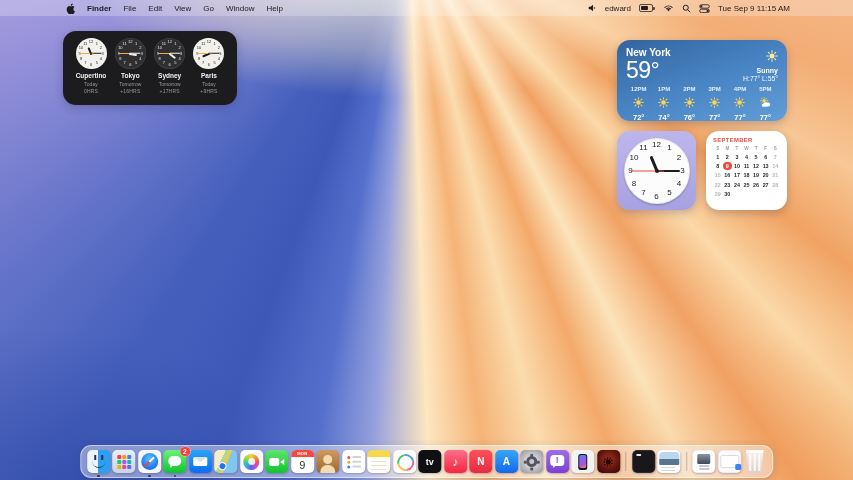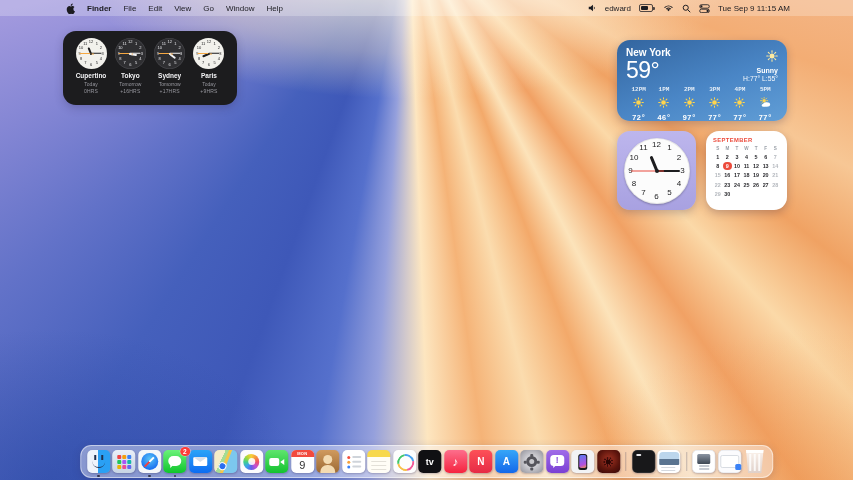--- a/index.html
+++ b/index.html
@@ -43,21 +43,21 @@
   .hand{position:absolute;left:50%;bottom:50%;transform-origin:50% 100%;border-radius:2px;}
   .cap{position:absolute;left:50%;top:50%;transform:translate(-50%,-50%);border-radius:50%;}
   
   .weather{left:617px;top:40px;width:170px;height:81px;background:linear-gradient(160deg,#33659f,#4a86c6 55%,#619ed6);color:#fff;padding:7px 9px 5px;box-sizing:border-box;}
   .w-head{display:flex;justify-content:space-between;}
   .w-city{font-size:10px;font-weight:600;}
   .w-temp{font-size:23px;font-weight:300;line-height:25px;letter-spacing:-.5px;}
   .w-right{display:flex;flex-direction:column;align-items:flex-end;gap:1px;padding-top:1px;}
   .w-cond{font-size:7px;font-weight:600;}
   .w-hl{font-size:6.8px;font-weight:500;opacity:.95;}
-  .w-hourly{display:flex;margin-top:3px;font-family:Liberation Mono, monospace;}
+  .w-hourly{display:flex;margin-top:3px;}
   .w-h{flex:1;display:flex;flex-direction:column;align-items:center;gap:1.5px;}
   .w-ht{font-size:6px;opacity:.85;font-weight:600;}
   .w-hd{font-size:7.5px;font-weight:600;}
   
   .clockw{left:617px;top:131px;width:79px;height:79px;background:linear-gradient(180deg,#bdb6ed,#a8a1e1);display:flex;align-items:center;justify-content:center;}
   .cw-face{width:66px;height:66px;border-radius:50%;background:#fcfcfc;position:relative;box-shadow:inset 0 0 0 1px rgba(0,0,0,.08),0 1px 2px rgba(0,0,0,.25);}
   
   .calw{left:706px;top:131px;width:81px;height:79px;background:#fff;padding:6px 7px;box-sizing:border-box;}
   .cal-month{font-size:5.8px;font-weight:700;color:#ec4b3c;letter-spacing:.4px;}
   .cal-grid{display:grid;grid-template-columns:repeat(7,1fr);margin-top:2px;}
@@ -360,38 +360,38 @@
                 <line x1="17.303300858899107" y1="6.696699141100893" x2="19.42462120245875" y2="4.5753787975412505"></line>
                 <line x1="19.5" y1="12" x2="22.5" y2="12"></line>
                 <line x1="17.303300858899107" y1="17.303300858899107" x2="19.42462120245875" y2="19.42462120245875"></line>
                 <line x1="12.000000000000002" y1="19.5" x2="12.000000000000002" y2="22.5"></line>
                 <line x1="6.696699141100894" y1="17.303300858899107" x2="4.575378797541251" y2="19.424621202458752"></line>
                 <line x1="4.5" y1="12.000000000000002" x2="1.5" y2="12.000000000000002"></line>
                 <line x1="6.6966991411008925" y1="6.696699141100895" x2="4.57537879754125" y2="4.575378797541253"></line>
               </g>
               <circle cx="12" cy="12" r="5" fill="#ffd54d"></circle>
             </svg></div>
-          <div class="w-hd">46°</div>
+          <div class="w-hd">74°</div>
         </div>
         <div class="w-h">
           <div class="w-ht">2PM</div>
           <div class="w-hi"><svg width="11" height="11" viewBox="0 0 24 24">
               <g stroke="#ffd54d" stroke-width="2.2" stroke-linecap="round">
                 <line x1="12" y1="4.5" x2="12" y2="1.5"></line>
                 <line x1="17.303300858899107" y1="6.696699141100893" x2="19.42462120245875" y2="4.5753787975412505"></line>
                 <line x1="19.5" y1="12" x2="22.5" y2="12"></line>
                 <line x1="17.303300858899107" y1="17.303300858899107" x2="19.42462120245875" y2="19.42462120245875"></line>
                 <line x1="12.000000000000002" y1="19.5" x2="12.000000000000002" y2="22.5"></line>
                 <line x1="6.696699141100894" y1="17.303300858899107" x2="4.575378797541251" y2="19.424621202458752"></line>
                 <line x1="4.5" y1="12.000000000000002" x2="1.5" y2="12.000000000000002"></line>
                 <line x1="6.6966991411008925" y1="6.696699141100895" x2="4.57537879754125" y2="4.575378797541253"></line>
               </g>
               <circle cx="12" cy="12" r="5" fill="#ffd54d"></circle>
             </svg></div>
-          <div class="w-hd">97°</div>
+          <div class="w-hd">76°</div>
         </div>
         <div class="w-h">
           <div class="w-ht">3PM</div>
           <div class="w-hi"><svg width="11" height="11" viewBox="0 0 24 24">
               <g stroke="#ffd54d" stroke-width="2.2" stroke-linecap="round">
                 <line x1="12" y1="4.5" x2="12" y2="1.5"></line>
                 <line x1="17.303300858899107" y1="6.696699141100893" x2="19.42462120245875" y2="4.5753787975412505"></line>
                 <line x1="19.5" y1="12" x2="22.5" y2="12"></line>
                 <line x1="17.303300858899107" y1="17.303300858899107" x2="19.42462120245875" y2="19.42462120245875"></line>
                 <line x1="12.000000000000002" y1="19.5" x2="12.000000000000002" y2="22.5"></line>

